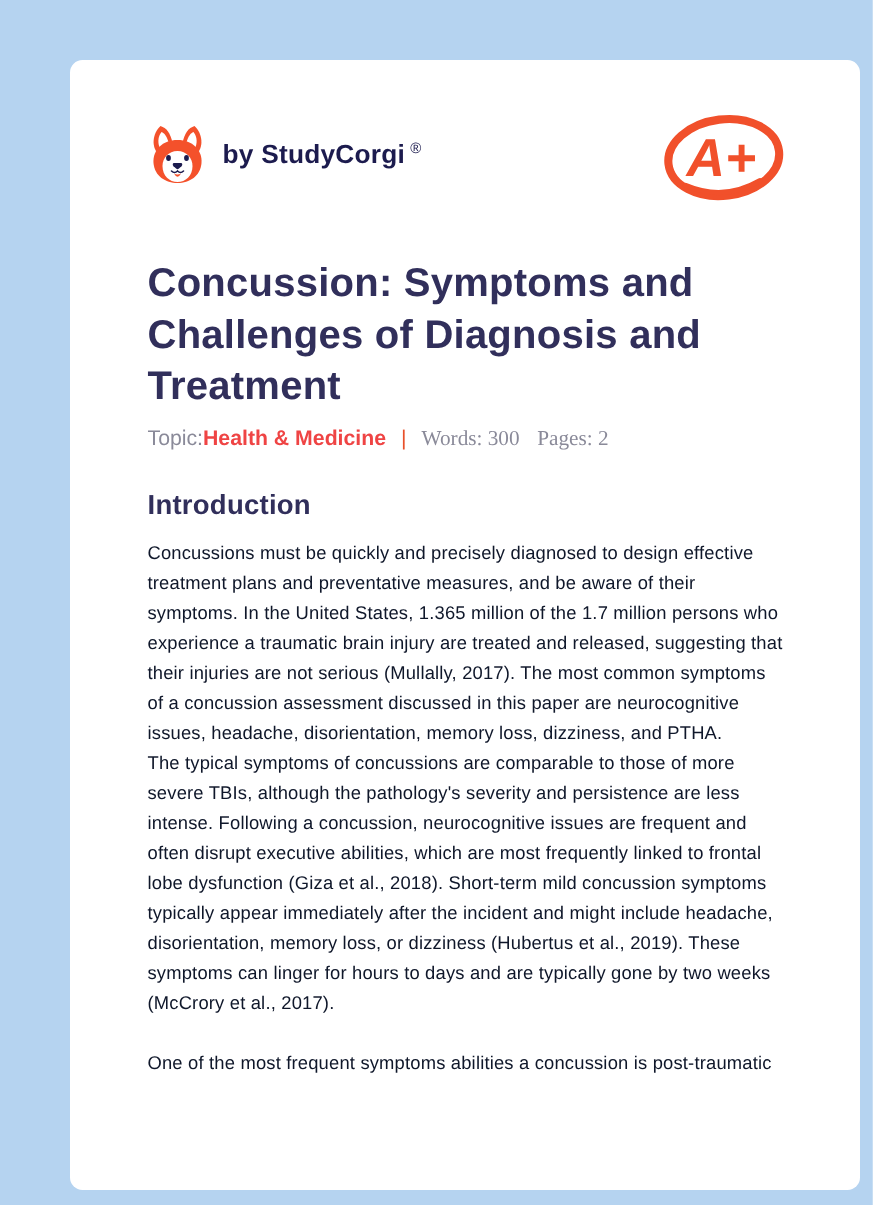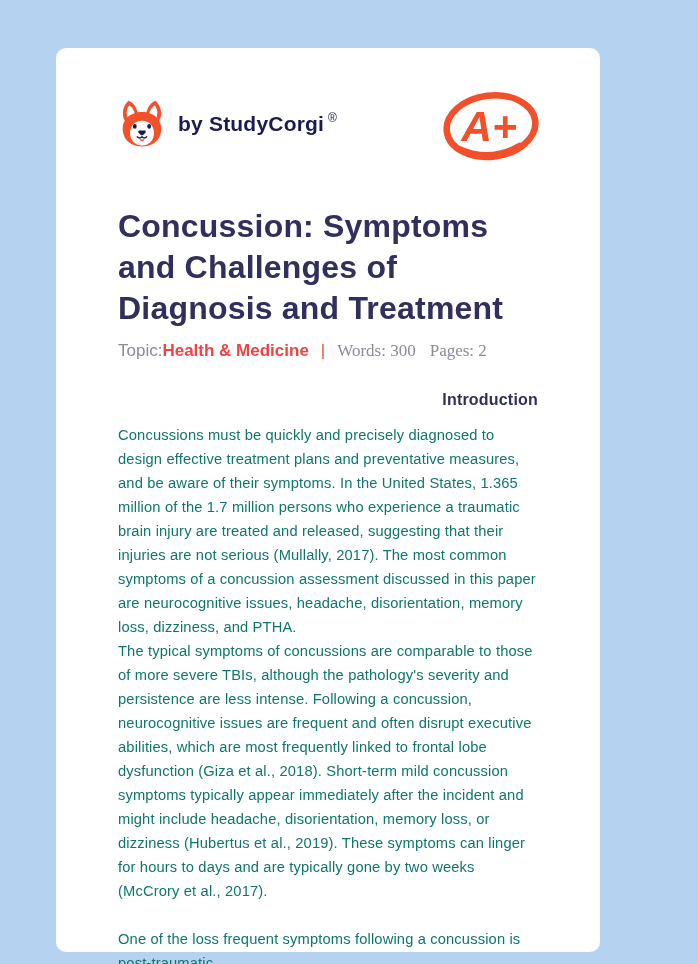--- a/index.html
+++ b/index.html
@@ -7,21 +7,21 @@
     width: 698px;
     height: 964px;
     background: #b5d3f0;
     font-family: "Liberation Sans", sans-serif;
     overflow: hidden;
   }
   .card {
     position: absolute;
     left: 56px;
     top: 48px;
-    width: 544px;
+    width: 632px;
     height: 904px;
     background: #ffffff;
     border-radius: 10px;
     padding: 30px 62px 40px 62px;
   }
   .header {
     display: flex;
     justify-content: space-between;
     align-items: flex-start;
     height: 96px;
@@ -72,30 +72,29 @@
     margin-left: 0;
   }
   .meta .sep {
     color: #e8502a;
     margin: 0 12px;
   }
   .meta .pair { margin-right: 14px; white-space: nowrap; font-family: Liberation Serif, serif; }
   h2 {
     margin-top: 30px;
     margin-bottom: 14px;
-    font-size: 16px;
+    font-size: 22px;
     font-weight: 700;
     color: #312f5b;
     letter-spacing: 0.2px;
-    text-align: right;
   }
   p {
     font-size: 14.7px;
     line-height: 24px;
-    color: #0f766e;
+    color: #0f172a;
     letter-spacing: 0.15px;
     margin-bottom: 22px;
   }
   section p:last-child { margin-bottom: 0; }
   .gap-paragraph { margin-top: 24px; }
 </style>
 </head>
 <body>
 
 <div class="card">
@@ -147,16 +146,16 @@
     <span class="pair">Pages: 2</span>
   </div>
 
   <section>
     <h2>Introduction</h2>
     <p>Concussions must be quickly and precisely diagnosed to design effective treatment plans and preventative measures, and be aware of their symptoms. In the United States, 1.365 million of the 1.7 million persons who experience a traumatic brain injury are treated and released, suggesting that their injuries are not serious (Mullally, 2017). The most common symptoms of a concussion assessment discussed in this paper are neurocognitive issues, headache, disorientation, memory loss, dizziness, and PTHA.</p>
   </section>
 
   <section>
     <p>The typical symptoms of concussions are comparable to those of more severe TBIs, although the pathology's severity and persistence are less intense. Following a concussion, neurocognitive issues are frequent and often disrupt executive abilities, which are most frequently linked to frontal lobe dysfunction (Giza et al., 2018). Short-term mild concussion symptoms typically appear immediately after the incident and might include headache, disorientation, memory loss, or dizziness (Hubertus et al., 2019). These symptoms can linger for hours to days and are typically gone by two weeks (McCrory et al., 2017).</p>
-    <p class="gap-paragraph">One of the loss frequent symptoms following a concussion is post-traumatic</p>
+    <p class="gap-paragraph">One of the most frequent symptoms abilities a concussion is post-traumatic</p>
   </section>
 
 </div>
 
 </body></html>

